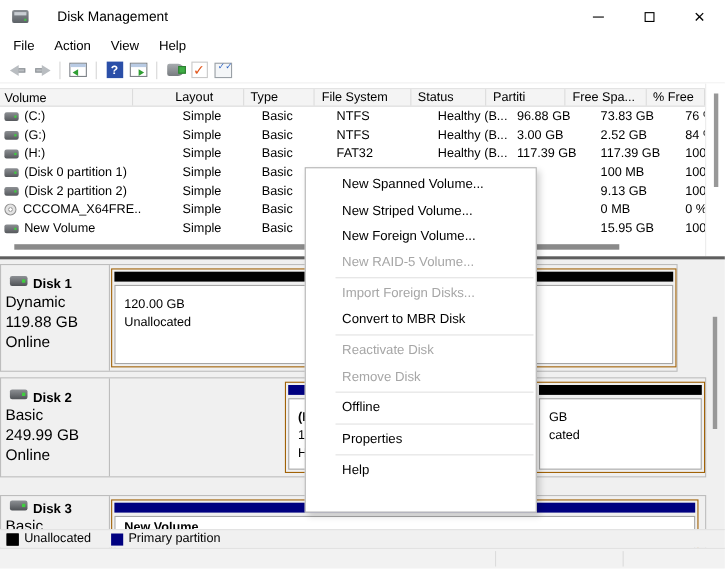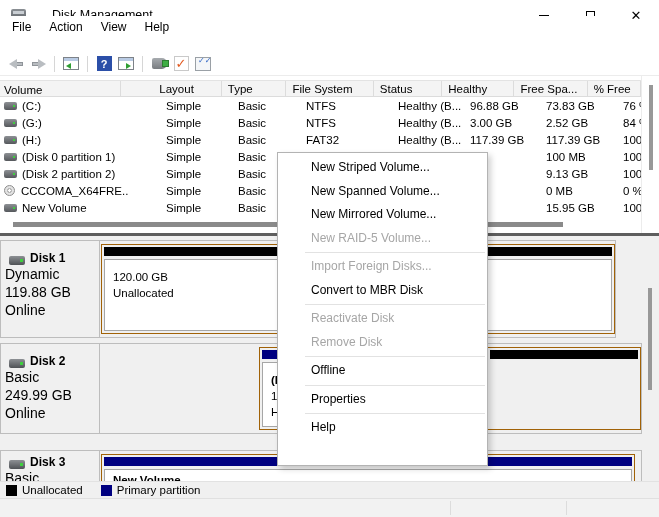--- a/index.html
+++ b/index.html
@@ -13,21 +13,21 @@
   .app-icon::before { content:""; position:absolute; left:2px; top:2px; right:2px; height:3px; background:#c9ced3; }
   .app-icon::after { content:""; position:absolute; right:2px; bottom:2px; width:2px; height:2px; background:#43c04a; }
   .title-text { margin-left:26px; font-size:12.5px; }
   .winbtns { position:absolute; right:0; top:0; height:30px; display:flex; }
   .winbtn { width:46px; height:30px; display:flex; align-items:center; justify-content:center; }
   .glyph-min { width:10px; height:1px; background:#000; }
   .glyph-max { width:9px; height:9px; border:1px solid #000; }
   .glyph-close { font-size:13px; line-height:1; }
 
   
-  .menubar { position:absolute; left:0; top:16px; width:610px; height:22px; display:flex; align-items:center; padding-left:3px; background:#fff; }
+  .menubar { position:absolute; left:0; top:30px; width:610px; height:22px; display:flex; align-items:center; padding-left:3px; background:#fff; }
   .menu-item { padding:3px 9px; font-size:12px; }
 
   
   .toolbar { position:absolute; left:0; top:52px; width:659px; height:24px; display:flex; align-items:center; padding-left:5px; background:#fff; border-bottom:1px solid #ececec; }
   .tb-sep { width:1px; height:16px; background:#d6d6d6; margin:0 5px; }
   .tb-ico { width:20px; height:17px; display:flex; align-items:center; justify-content:center; margin:0 1px; }
   .arrow { width:15px; height:10px; position:relative; }
   .arrow .tail { position:absolute; top:3px; width:7px; height:4px; background:#b9bdc1; border:1px solid #8f9499; }
   .arrow .head { position:absolute; top:0; width:0; height:0; border-top:5px solid transparent; border-bottom:5px solid transparent; }
   .arrow-left .tail { right:1px; }
@@ -60,21 +60,21 @@
   .vthumb-top { position:absolute; left:7px; top:9px; width:4px; height:85px; background:#989898; }
   .hthumb-top { position:absolute; left:13px; top:146px; width:550px; height:5px; background:#8a8a8a; }
 
   
   .splitter { position:absolute; left:0; top:233px; width:659px; height:3px; background:#5e5e5e; }
 
   
   .bottompane { position:absolute; left:0; top:236px; width:659px; height:245px; background:#f0f0f0; }
   .diskrow { position:absolute; left:0; background:#f0f0f0; border:1px solid #bdbdbd; }
   .disklabel { position:absolute; left:0; top:0; width:99px; height:100%; border-right:1px solid #bdbdbd; padding:10px 4px 0 4px; }
-  .diskname { display:flex; align-items:flex-end; font-weight:bold; font-size:12px; }
+  .diskname { display:flex; align-items:flex-start; font-weight:bold; font-size:12px; }
   .ico-disk { flex:none; width:16px; height:9px; background:linear-gradient(#8d9094,#4f5256); border-radius:2px; position:relative; margin:0 5px 0 4px; }
   .ico-disk::after { content:""; position:absolute; right:2px; top:3px; width:3px; height:3px; background:#3ecf3e; }
   .disk-sub { font-size:14px; line-height:18px; }
   .partarea { position:absolute; top:0; height:100%; }
   .part { position:absolute; top:3px; bottom:3px; border:1px solid #a16207; background:#f0f0f0; }
   .pbar { position:absolute; left:2px; right:2px; top:2px; height:9px; }
   .pbar.primary { background:#000080; }
   .pbar.unalloc { background:#000000; }
   .pbody { position:absolute; left:2px; right:2px; top:14px; bottom:2px; background:#fff; border:1px solid #a6a6a6; padding:9px 0 0 8px; font-size:11.5px; line-height:16px; white-space:nowrap; overflow:hidden; }
   .vthumb-bottom { position:absolute; left:648px; top:52px; width:4px; height:102px; background:#989898; }
@@ -161,21 +161,21 @@
       </div>
   </div>
 
   <div class="toppane">
     <div class="vheader">
       <div class="hcell c0">Volume</div>
       <div class="hcell c1">Layout</div>
       <div class="hcell c2">Type</div>
       <div class="hcell c3">File System</div>
       <div class="hcell c4">Status</div>
-      <div class="hcell c5">Healthy</div>
+      <div class="hcell c5">Partiti</div>
       <div class="hcell c6">Free Spa...</div>
       <div class="hcell c7">% Free</div>
     </div>
     <div class="rows">
       <div class="vrow">
         <div class="cell c0">
             <span class="ico-drive"></span>
             <span>(C:)</span>
           </div>
         <div class="cell c1">Simple</div>
@@ -310,20 +310,24 @@
         <div class="part" style="left:159px; width:228px;">
           <div class="pbar primary"></div>
           <div class="pbody">
             <div style="font-weight:bold;">(H:</div>
             <div>117</div>
             <div>He</div>
           </div>
         </div>
         <div class="part" style="left:387px; width:154px;">
           <div class="pbar unalloc"></div>
+          <div class="pbody">
+            <div>GB</div>
+            <div>cated</div>
+          </div>
         </div>
       </div>
     </div>
 
     <div class="diskrow" style="top:214px; width:642px; height:60px;">
       <div class="disklabel" style="padding-top:4px;">
         <div class="diskname">
             <span class="ico-disk"></span>
             <span>Disk 3</span>
           </div>
@@ -348,23 +352,23 @@
     <div class="swatch" style="background:#000080; margin-left:18px;"></div>
     <div class="legend-label">Primary partition</div>
   </div>
 
   <div class="statusbar">
     <div class="sb-div" style="left:450px;"></div>
     <div class="sb-div" style="left:566px;"></div>
   </div>
 
   <div class="ctxmenu">
+    <div class="mi">New Spanned Volume...</div>
     <div class="mi">New Striped Volume...</div>
-    <div class="mi">New Spanned Volume...</div>
-    <div class="mi">New Mirrored Volume...</div>
+    <div class="mi">New Foreign Volume...</div>
     <div class="mi disabled">New RAID-5 Volume...</div>
     <div class="msep"></div>
     <div class="mi disabled">Import Foreign Disks...</div>
     <div class="mi">Convert to MBR Disk</div>
     <div class="msep"></div>
     <div class="mi disabled">Reactivate Disk</div>
     <div class="mi disabled">Remove Disk</div>
     <div class="msep"></div>
     <div class="mi">Offline</div>
     <div class="msep"></div>

